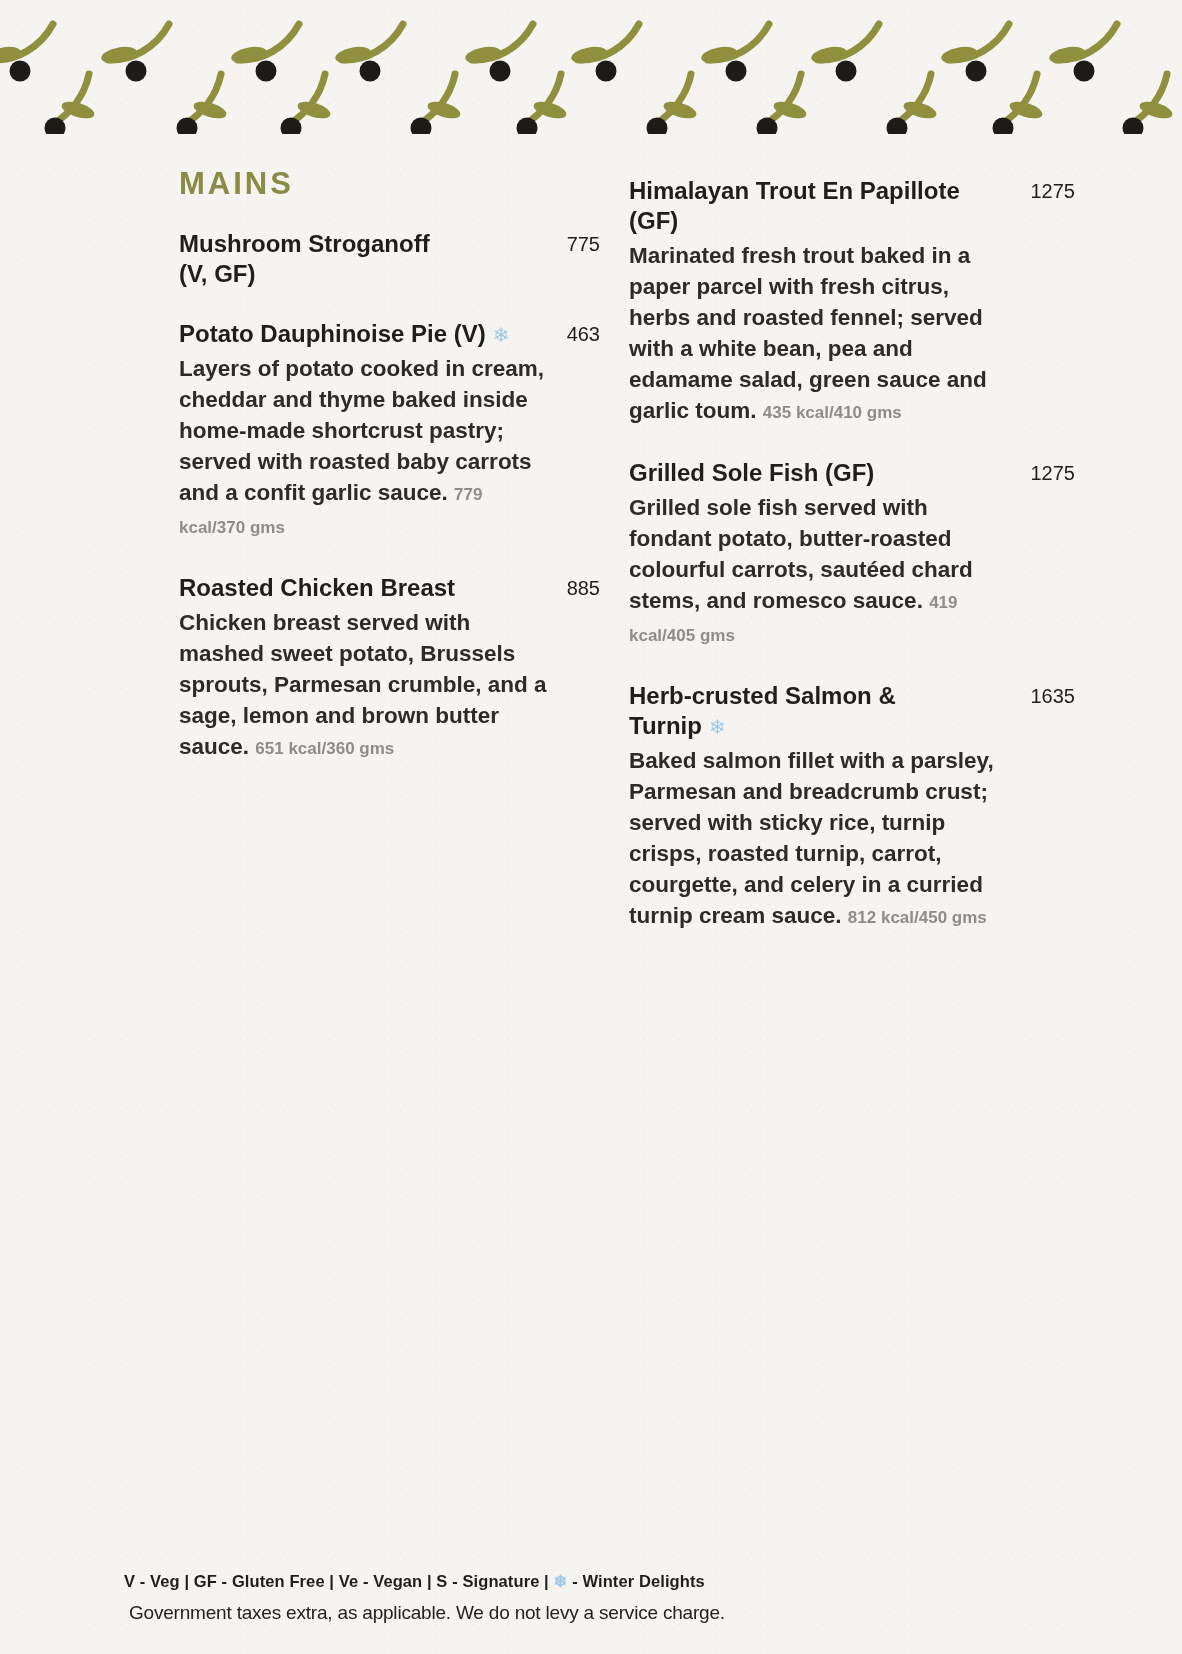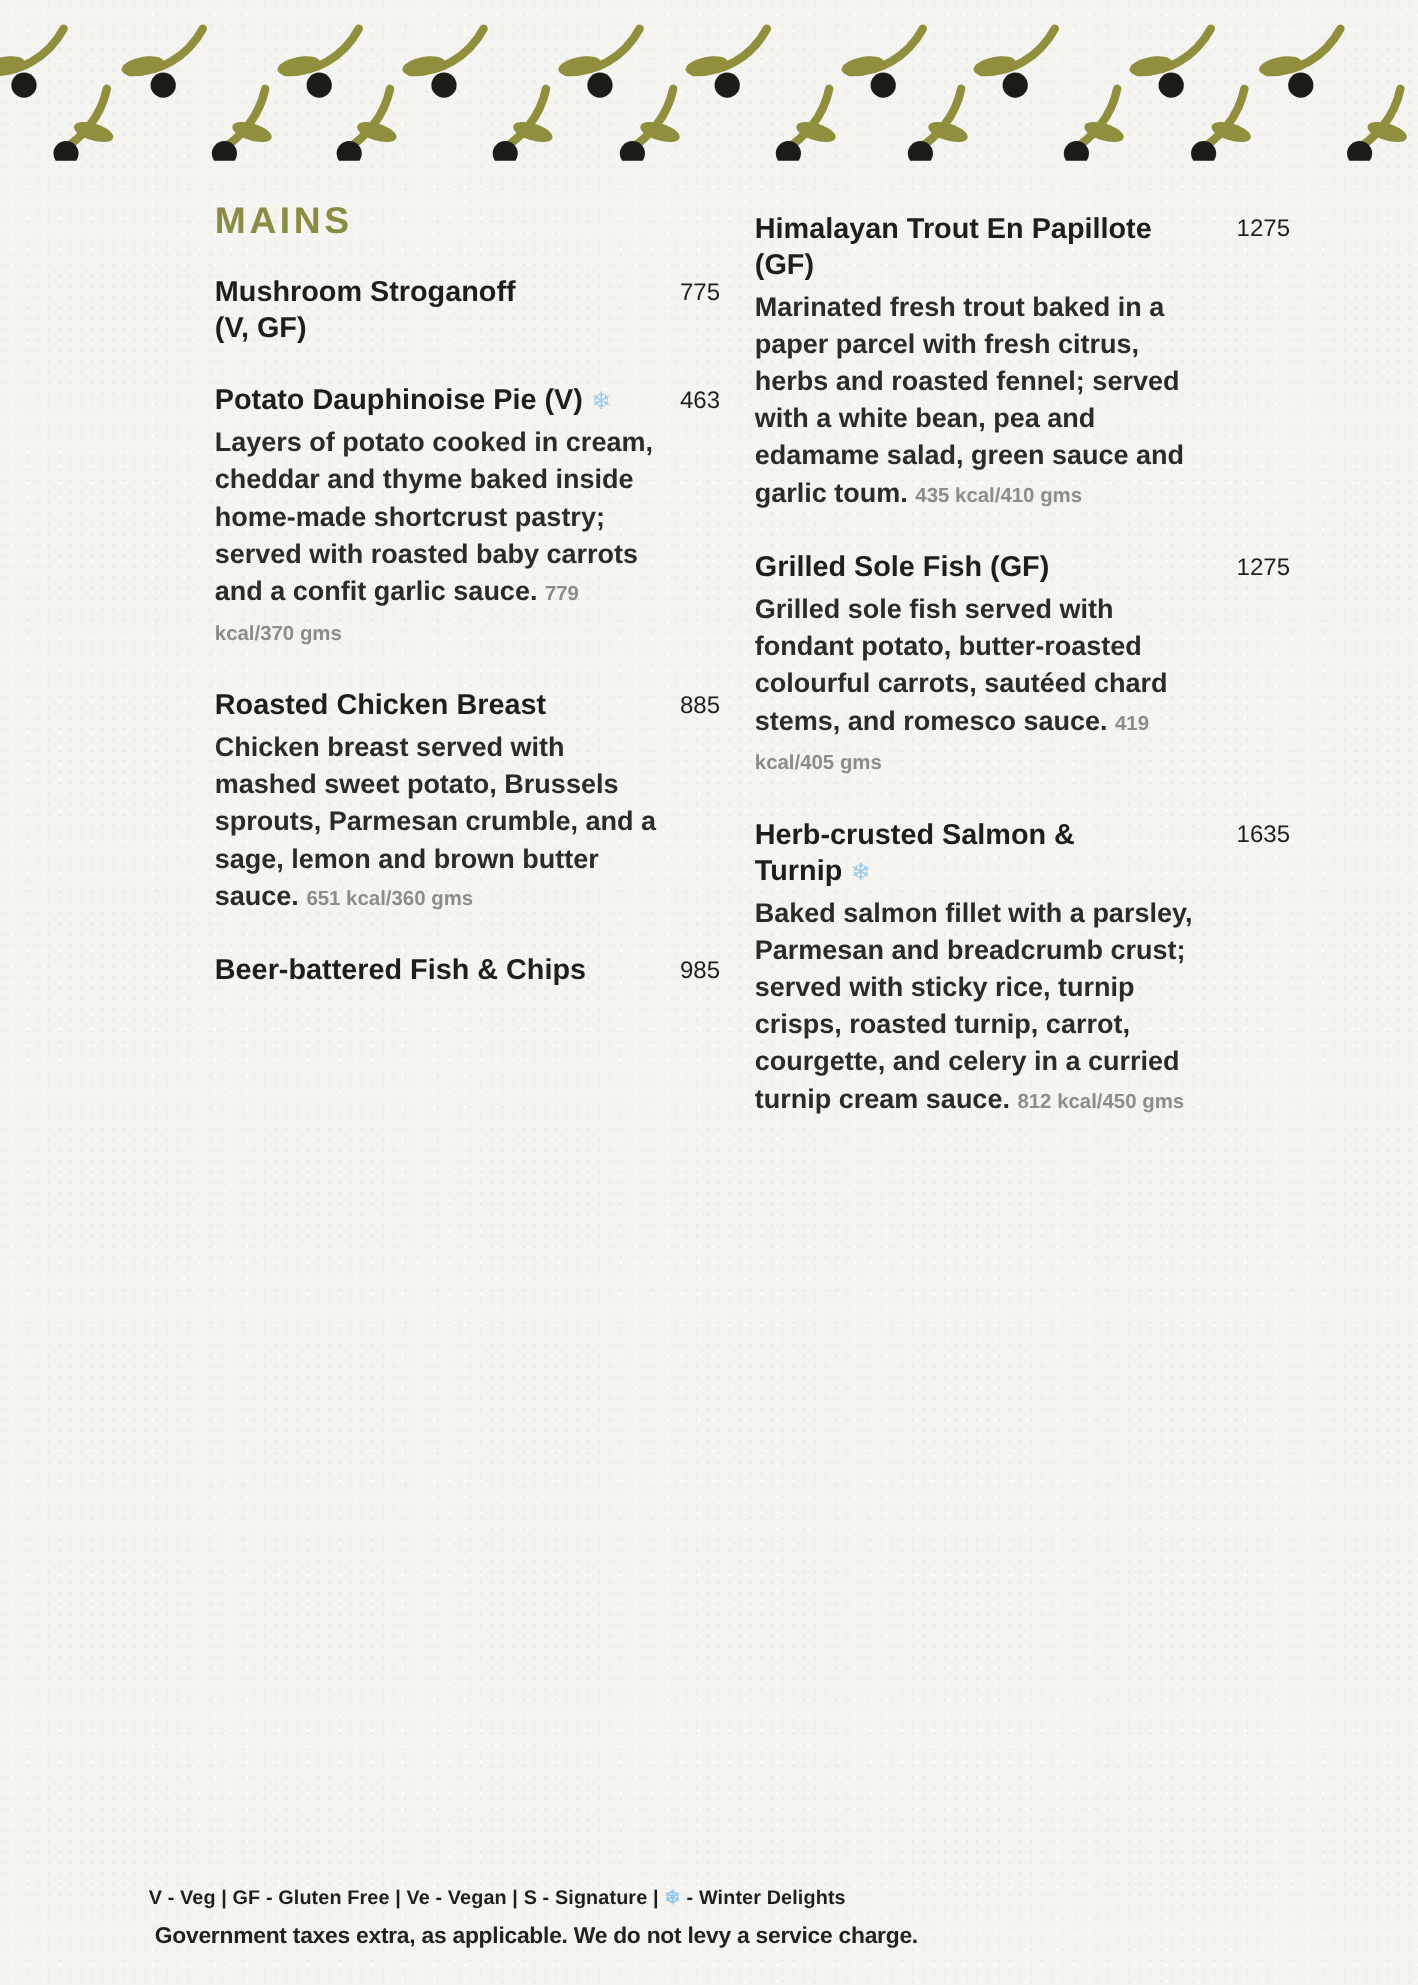--- a/index.html
+++ b/index.html
@@ -77,21 +77,21 @@
     font-size: 16.5px;
     font-weight: bold;
     color: var(--ink);
     letter-spacing: 0.1px;
   }
   .footer-legend .snow-inline { color: var(--snowflake); }
   .footer-note {
     margin-top: 11px;
     margin-left: 5px;
     font-size: 19px;
-    font-weight: bold;
+    font-weight: normal;
     color: #24221f;
     letter-spacing: -0.2px;
   }
 </style>
 </head>
 <body>
 
 <div class="page">
 
   <div class="deco-band">
@@ -218,24 +218,20 @@
 
     <div class="menu-item">
       <div class="item-head">
         <div class="item-title-wrap"><span class="item-name">Roasted Chicken Breast</span><span class="snowflake"></span></div>
         <div class="item-price">885</div>
       </div>
       <p class="item-desc"><span>Chicken breast served with mashed sweet potato, Brussels sprouts, Parmesan crumble, and a sage, lemon and brown butter sauce.</span> <span class="kcal">651 kcal/360 gms</span></p>
     </div>
 
     <div class="menu-item">
-      <div class="item-head">
-        <div class="item-title-wrap"><span class="item-name">Beer-battered Fish &amp; Chips</span><span class="snowflake"></span></div>
-        <div class="item-price">985</div>
-      </div>
     </div>
   </div>
 
   <div class="col col-right">
 
     <div class="menu-item">
       <div class="item-head">
         <div class="item-title-wrap"><span class="item-name">Himalayan Trout En Papillote
 (GF)</span><span class="snowflake"></span></div>
         <div class="item-price">1275</div>

